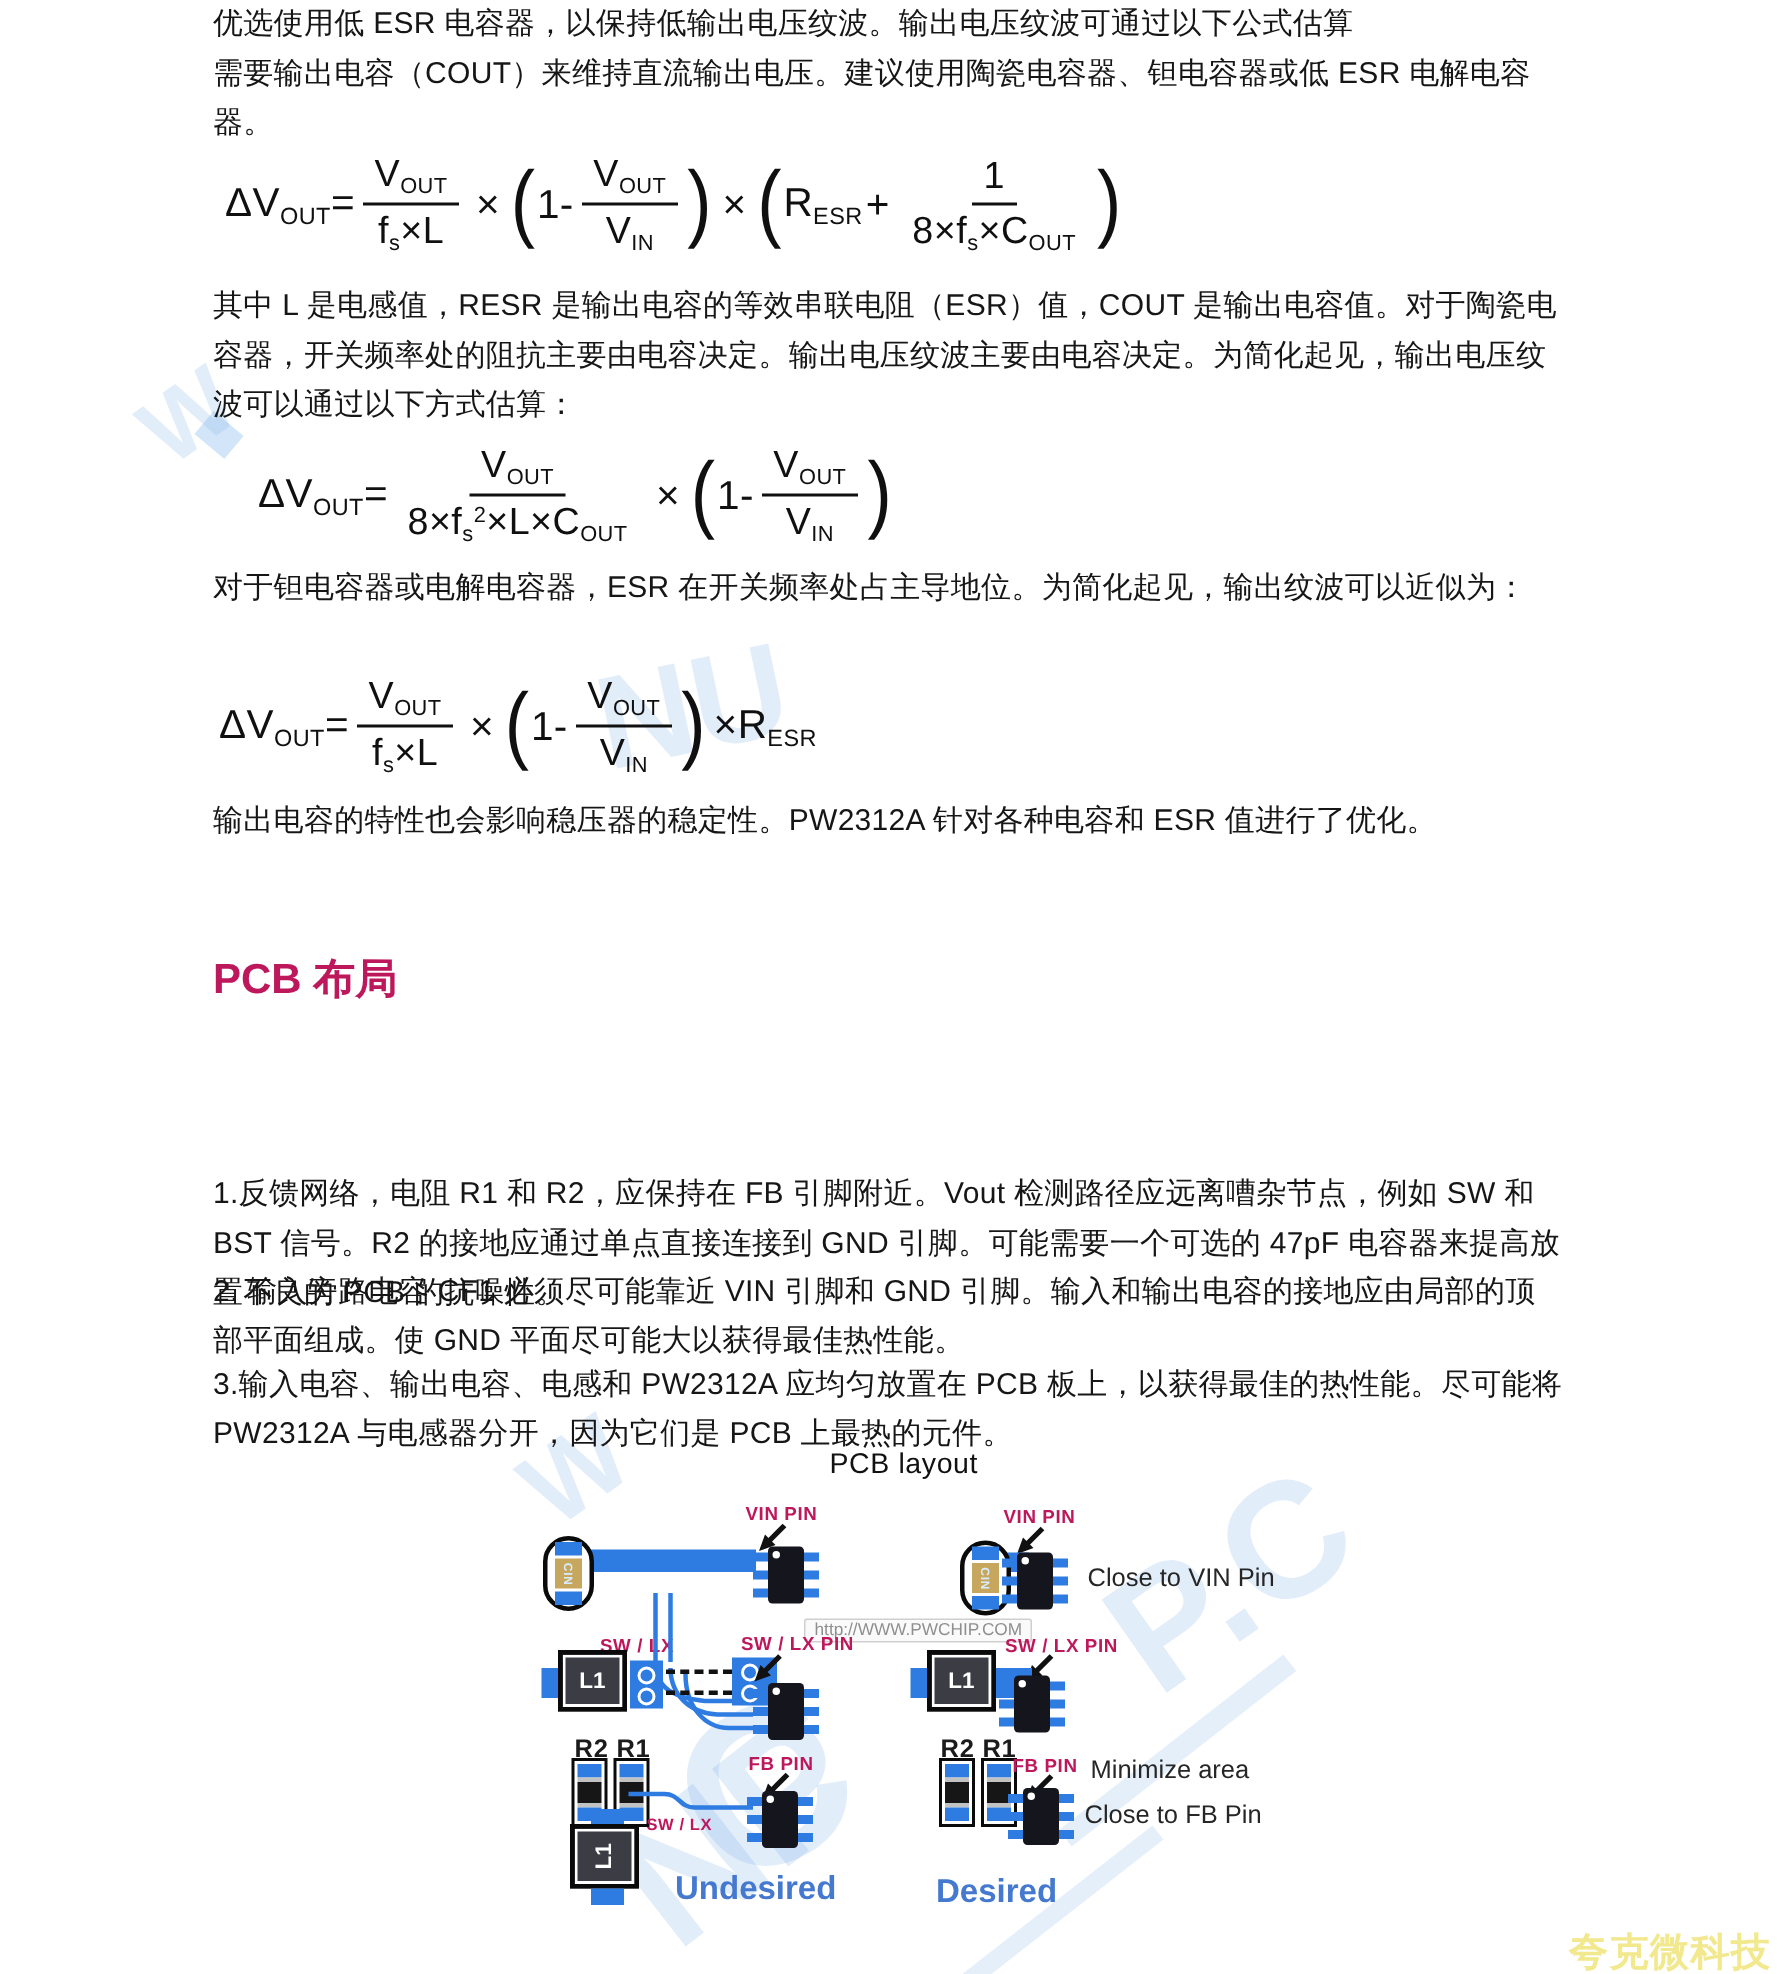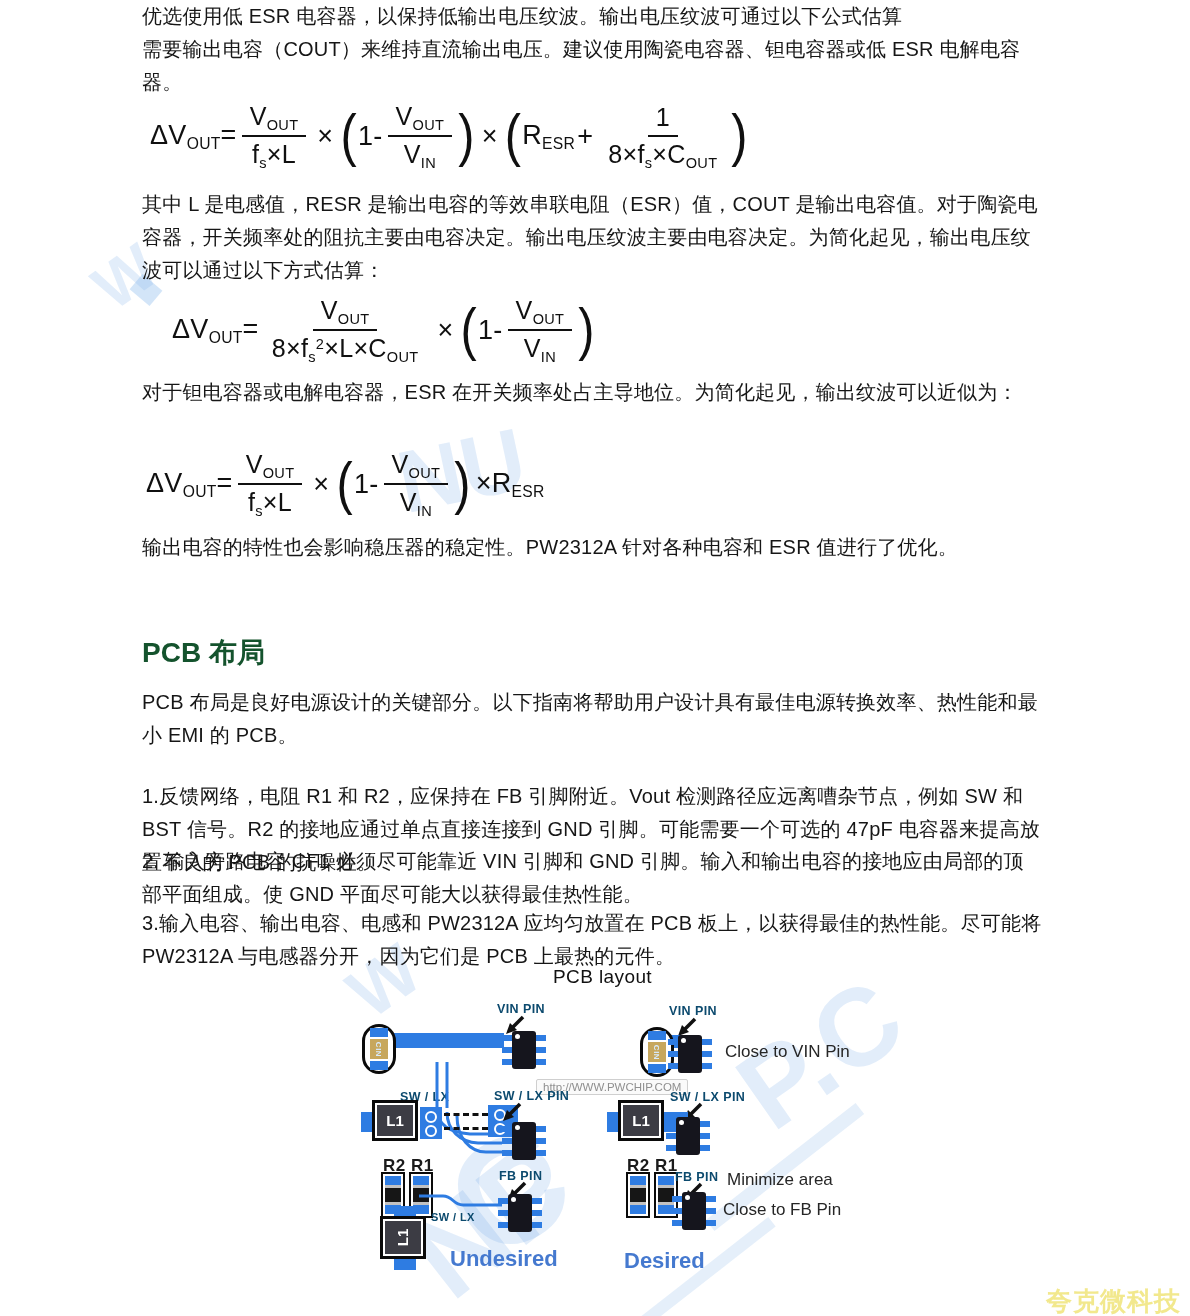--- a/index.html
+++ b/index.html
@@ -1,30 +1,30 @@
 <!DOCTYPE html>
 <html><head>
 <meta charset="utf-8">
 <style>
   html,body{margin:0;padding:0;background:#fff;}
   #page{position:relative;width:1190px;height:1316px;background:#fff;overflow:hidden;
         font-family:"Liberation Sans","DejaVu Sans",sans-serif;color:#161616;}
   .p{position:absolute;left:142px;width:900px;font-size:20px;line-height:33px;letter-spacing:.2px;}
-  .h1{position:absolute;left:142px;font-size:28px;font-weight:bold;color:#14532d;text-align:center;}
+  .h1{position:absolute;left:142px;font-size:28px;font-weight:bold;color:#be185d;text-align:center;}
   
   .formula{position:absolute;display:flex;align-items:center;color:#101010;font-size:27px;font-weight:500;letter-spacing:.3px;white-space:nowrap;}
   .formula sub{font-size:.58em;vertical-align:-.32em;line-height:1;}
   .formula sup{font-size:.58em;vertical-align:.55em;line-height:1;}
   .frac{display:inline-flex;flex-direction:column;align-items:center;margin:0 5px;font-size:.93em;}
   .num{padding:0 8px 3px;border-bottom:2.5px solid #101010;text-align:center;}
   .den{padding:3px 8px 0;}
   .paren{font-size:1.8em;font-weight:300;line-height:.9;transform:scaleY(1.18);margin:0 1px;}
   .op{margin:0 6px;}
   
-  .lbl{position:absolute;font-size:12.5px;font-weight:bold;color:#0c4a6e;letter-spacing:.4px;white-space:nowrap;}
+  .lbl{position:absolute;font-size:12.5px;font-weight:bold;color:#be185d;letter-spacing:.4px;white-space:nowrap;}
   .lblBig{position:absolute;font-size:17px;font-weight:bold;color:#1b1b1b;letter-spacing:.5px;white-space:nowrap;}
   .note{position:absolute;font-size:17px;color:#262626;white-space:nowrap;}
   .state{position:absolute;font-size:22px;font-weight:bold;color:#4579cf;white-space:nowrap;}
   .trace{position:absolute;background:#2e7ce2;}
   .ic{position:absolute;width:44px;height:38px;}
   .ic .body{position:absolute;left:10px;top:0;width:24px;height:38px;background:#15151d;border-radius:3px;display:block;}
   .ic .dot{position:absolute;left:3px;top:3px;width:5px;height:5px;border-radius:50%;background:#fff;display:block;}
   .ic .pin{position:absolute;width:11px;height:6px;background:#2e7ce2;display:block;}
   .cap{position:absolute;width:34px;height:50px;border:3px solid #0a0a0a;border-radius:17px;background:#fff;box-sizing:border-box;
        display:flex;flex-direction:column;align-items:center;justify-content:center;gap:2px;}
@@ -130,21 +130,20 @@
       <span class="den"><span>V</span><sub>IN</sub></span>
     </span>
     <span class="paren">)</span>
     <span style="margin-left:4px;"><span>×R</span><sub>ESR</sub></span>
   </div>
 
   <div class="p" style="top:531px;">输出电容的特性也会影响稳压器的稳定性。PW2312A 针对各种电容和 ESR 值进行了优化。</div>
 
   <div class="h1" style="top:634px;">PCB 布局</div>
 
-  <div class="p" style="top:686px;">PCB 布局是良好电源设计的关键部分。以下指南将帮助用户设计具有最佳电源转换效率、热性能和最小 EMI 的 PCB。</div>
   <div class="p" style="top:780px;">1.反馈网络，电阻 R1 和 R2，应保持在 FB 引脚附近。Vout 检测路径应远离嘈杂节点，例如 SW 和 BST 信号。R2 的接地应通过单点直接连接到 GND 引脚。可能需要一个可选的 47pF 电容器来提高放置不良的 PCB 的抗噪性。</div>
   <div class="p" style="top:845px;">2. 输入旁路电容 CF1 必须尽可能靠近 VIN 引脚和 GND 引脚。输入和输出电容的接地应由局部的顶部平面组成。使 GND 平面尽可能大以获得最佳热性能。</div>
   <div class="p" style="top:907px;">3.输入电容、输出电容、电感和 PW2312A 应均匀放置在 PCB 板上，以获得最佳的热性能。尽可能将 PW2312A 与电感器分开，因为它们是 PCB 上最热的元件。</div>
 
   <div class="title-pcb" style="left:553px;top:966px;">PCB layout</div>
 
   <span class="lbl" style="left:497px;top:1002px;">VIN  PIN</span>
   <svg class="arr" style="left:503px;top:1015px;" width="22" height="20">
       <path d="M20 2 L10 12" stroke="#111" stroke-width="3.5" fill="none"></path>
       <polygon points="3,19 14,15 7,8" fill="#111"></polygon>

